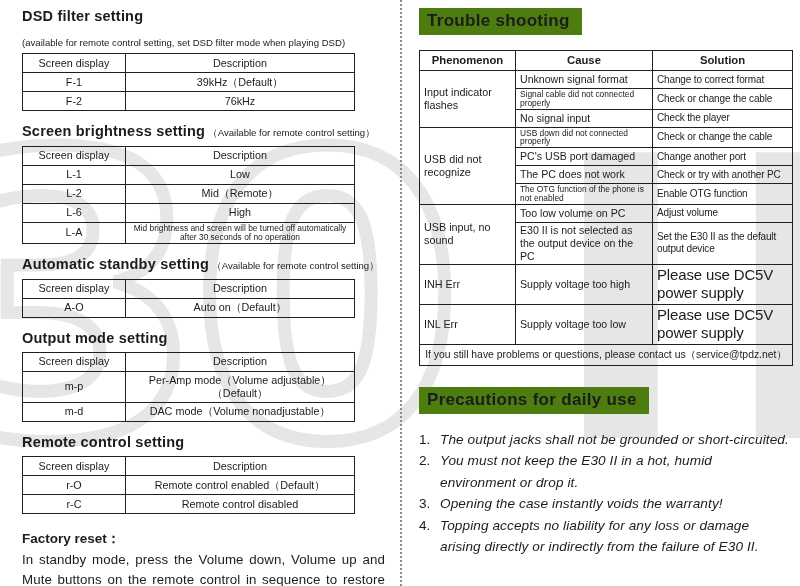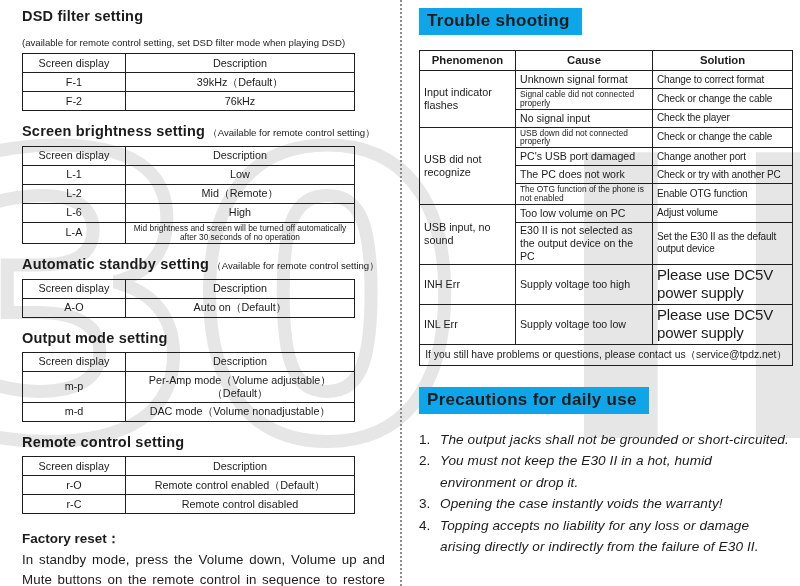--- a/index.html
+++ b/index.html
@@ -23,21 +23,21 @@
   .ltable th,.ltable td{
     border:1.5px solid #1f1f1f;font-size:10.8px;font-weight:normal;
     text-align:center;vertical-align:middle;padding:1.5px 3px;height:15px;line-height:1.25;
   }
   .ltable td.small{font-size:8.4px;line-height:1.1;padding:1px 2px;}
   .fr-title{font-size:13.5px;font-weight:bold;margin-top:16px;}
   .fr-body{font-size:13.3px;line-height:1.46;text-align:justify;margin-top:2px;letter-spacing:0.1px;}
 
   
   .rtitle{
-    display:inline-block;background:#0ea5e9;font-weight:bold;font-size:17px;
+    display:inline-block;background:#4d7c0f;font-weight:bold;font-size:17px;
     padding:3px 12px 4px 8px;letter-spacing:0.3px;
   }
   table.rtable{width:373px;border-collapse:collapse;margin-top:15px;table-layout:fixed;}
   .rtable th,.rtable td{
     border:1.5px solid #1f1f1f;vertical-align:middle;padding:1.5px 4px;line-height:1.2;
   }
   .rtable th{font-weight:bold;font-size:11.3px;text-align:center;height:16px;}
   .rtable td{font-size:10.6px;height:14px;}
   td.phen{font-size:10.8px;}
   td.cause{font-size:10.6px;}

